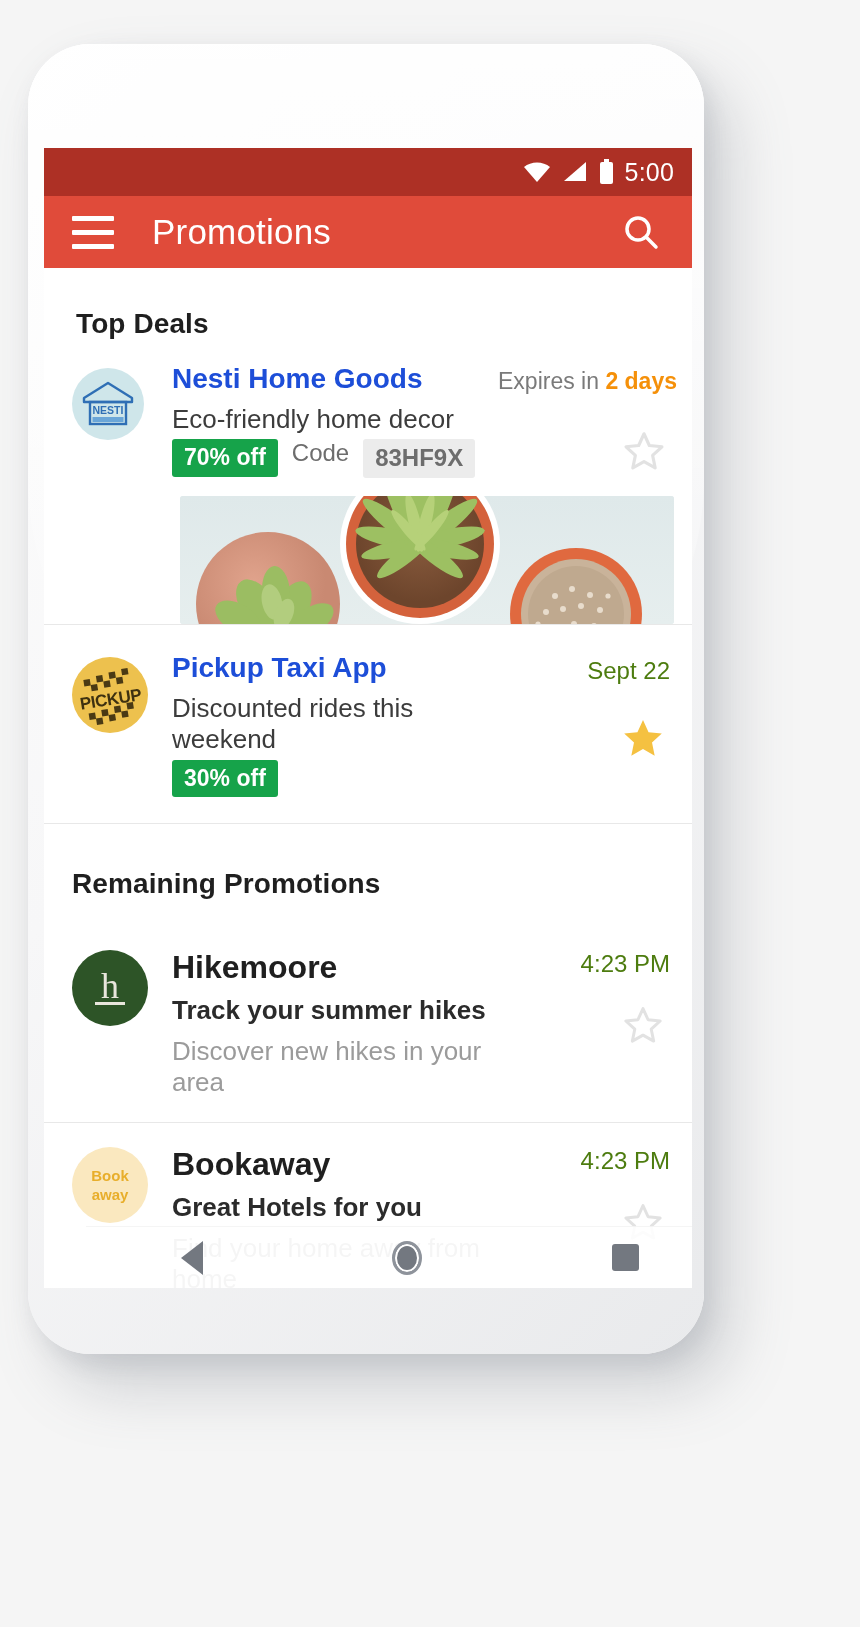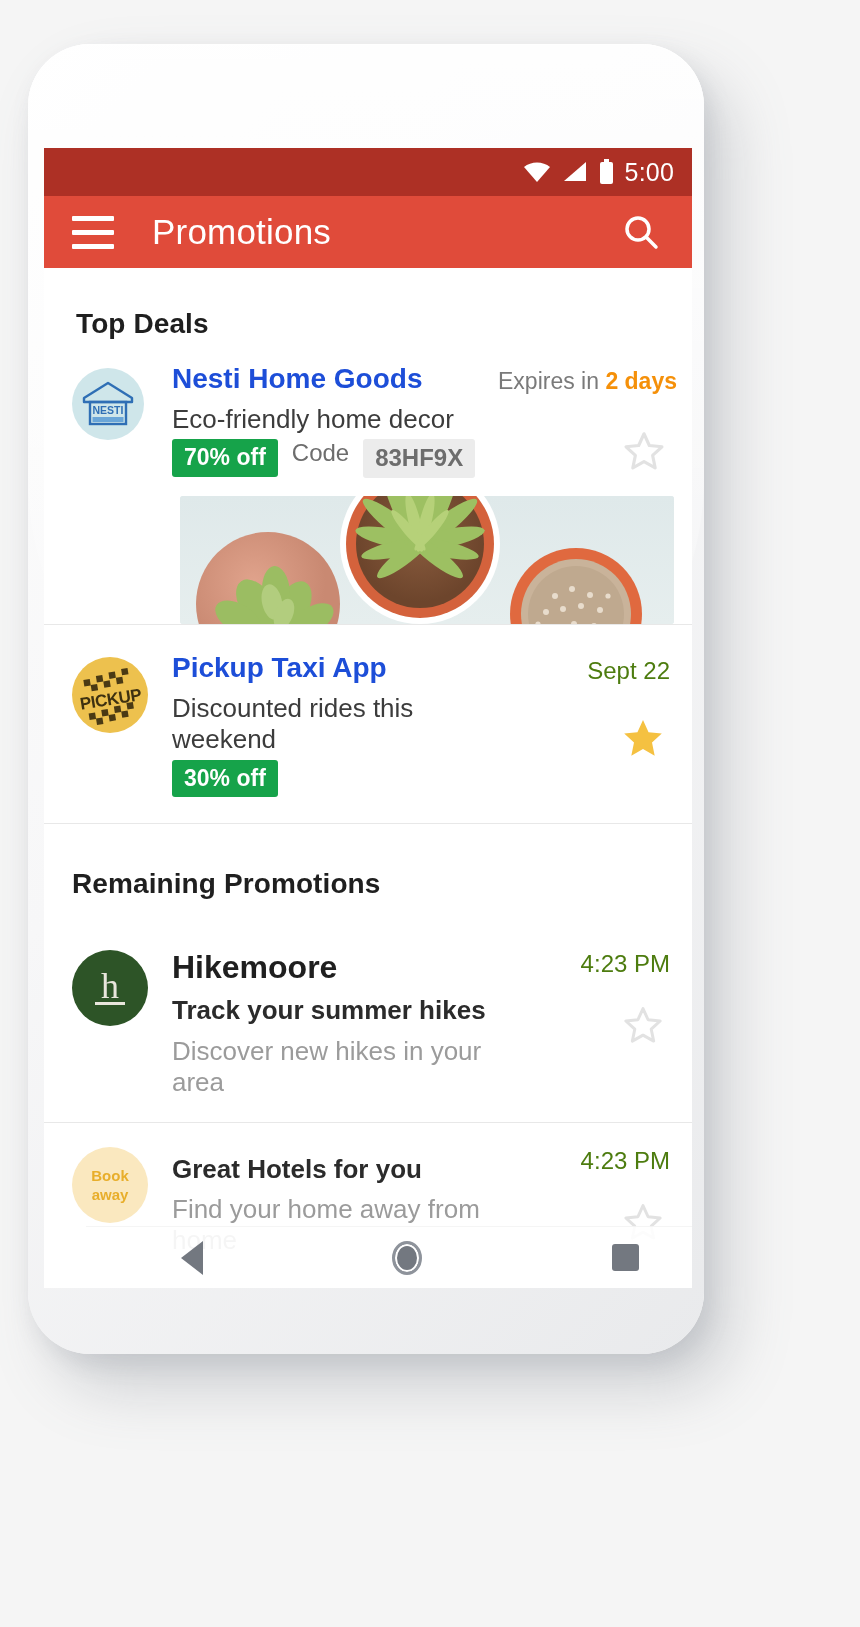--- a/index.html
+++ b/index.html
@@ -365,20 +365,21 @@
       <div class="promo-row">
         <div class="promo-avatar-col">
           <div class="promo-avatar" style="background:#fae8bf;">
             <svg width="76" height="76" viewBox="0 0 76 76">
               <text x="38" y="34" font-family="'Liberation Sans',sans-serif" font-size="15" font-weight="bold" fill="#e8ae2b" text-anchor="middle">Book</text>
               <text x="38" y="53" font-family="'Liberation Sans',sans-serif" font-size="15" font-weight="bold" fill="#e8ae2b" text-anchor="middle">away</text>
             </svg>
           </div>
         </div>
         <div class="promo-body">
+          <div class="promo-brand">Bookaway</div>
           <div class="promo-head">Great Hotels for you</div>
           <div class="promo-snip">Find your home away from home</div>
         </div>
         <div class="promo-meta">
           <div class="time-blue">4:23 PM</div>
           <div class="promo-star">
             <svg width="42" height="42" viewBox="0 0 24 24" fill="none" stroke="#e2e2e2" stroke-width="1.7">
               <path d="M12 2.6 L14.9 9.0 L21.8 9.7 L16.7 14.4 L18.1 21.2 L12 17.8 L5.9 21.2 L7.3 14.4 L2.2 9.7 L9.1 9.0 Z" stroke-linejoin="round"></path>
             </svg>
           </div>

